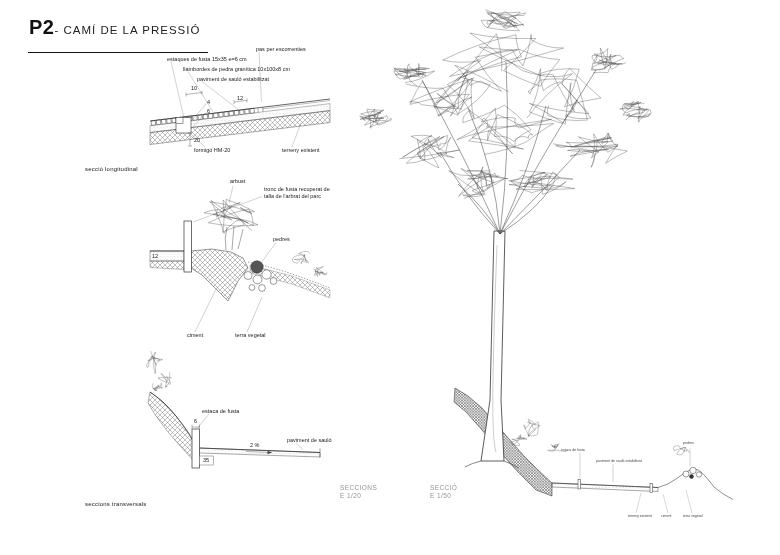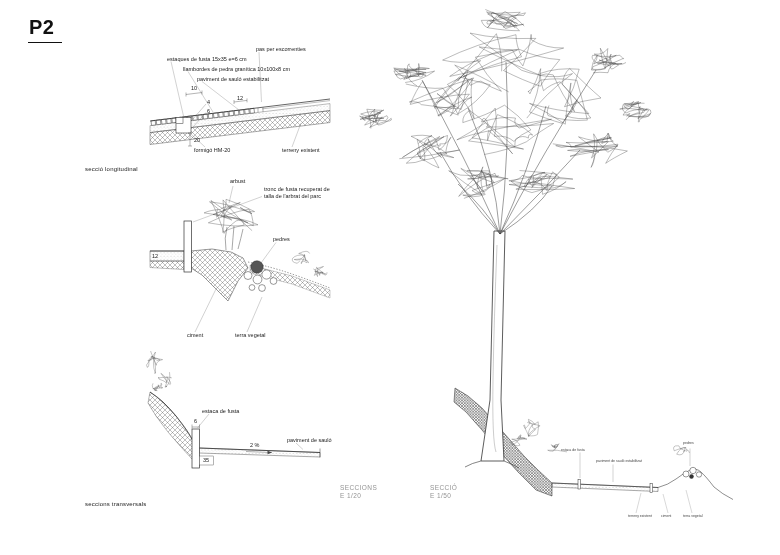--- a/index.html
+++ b/index.html
@@ -5,21 +5,21 @@
   *{margin:0;padding:0;box-sizing:border-box}
   html,body{width:780px;height:555px;background:#ffffff;overflow:hidden}
   body{position:relative;font-family:"Liberation Sans",sans-serif;color:#1a1a1a}
   #art{position:absolute;left:0;top:0}
   .labels div{position:absolute;white-space:nowrap}
   .lbl{font-size:5.5px;line-height:1.1;color:#1a1a1a}
   .dim{font-size:5.5px;color:#1a1a1a}
   .cap{font-size:6px;color:#222;letter-spacing:.2px}
   .scale{font-size:6.5px;color:#949494;letter-spacing:.4px}
   .tiny{font-size:3.5px;color:#444}
-  .title{display:flex;align-items:baseline;gap:0;border-bottom:1.4px solid #111;padding:0 8px 3px 1px;position:absolute}
+  .title{display:flex;align-items:baseline;gap:0;border-bottom:1.4px solid #111;padding:0 8px 13px 1px;position:absolute}
   .t-code{font-size:20px;font-weight:bold;color:#111;letter-spacing:.5px}
   .t-name{font-size:11.5px;color:#222;letter-spacing:1px}
 </style>
 </head>
 <body>
 
 <svg id="art" width="780" height="555" viewBox="0 0 780 555">
   <defs>
     <pattern id="xh" width="5" height="5" patternUnits="userSpaceOnUse">
       <path d="M0,5L5,0M0,0L5,5" stroke="#4a4a4a" stroke-width="0.35"></path>
@@ -157,20 +157,21 @@
       <path d="M528.3,436.9Q531.8,432.4 535.5,429.6Q530.9,427.1 532.0,425.3Q533.8,426.0 529.1,421.5Q531.2,423.4 525.3,428.5Q524.6,423.3 523.6,425.6Q527.3,432.0 528.8,436.4Q527.2,430.7 532.7,424.5Q534.6,424.4 538.2,421.8Q539.0,427.4 537.5,434.4Q535.1,436.4 528.3,435.7Q530.4,430.8 540.1,425.8Q538.2,425.2 527.6,422.5Q529.6,422.0 528.4,419.3Q532.8,420.6 535.4,425.2" fill="none" stroke="#3c3c3c" stroke-width="0.3"></path>
       <path d="M511.5,444.4Q517.5,444.3 521.1,435.1Q521.0,433.5 517.5,438.9Q524.3,438.2 525.2,438.3Q523.0,437.1 519.9,437.9Q515.1,439.8 511.7,439.2Q516.9,439.7 520.0,445.2Q515.6,447.2 510.5,442.4Q521.3,438.5 527.0,439.1Q522.5,437.9 520.1,437.9Q521.8,433.7 517.5,438.0" fill="none" stroke="#3c3c3c" stroke-width="0.3"></path>
       <path d="M567.0,451.9Q557.1,449.6 547.7,450.2Q549.3,451.3 553.2,451.2Q553.1,450.1 557.8,446.0Q556.1,449.0 551.2,444.7Q551.8,447.7 559.2,443.8Q554.8,449.4 552.3,446.4Q557.5,448.0 554.3,445.8Q554.7,445.8 554.6,447.7Q554.4,442.7 558.0,445.3Q553.7,450.7 555.1,450.5" fill="none" stroke="#3c3c3c" stroke-width="0.3"></path>
       <path d="M689.5,452.9Q689.0,451.3 687.7,450.0Q683.1,446.1 684.7,451.3Q684.1,449.7 680.5,448.8Q678.8,444.5 677.6,445.8Q672.0,445.4 674.2,450.8Q682.7,447.5 686.1,447.5Q680.6,446.8 676.7,454.2Q682.1,456.3 684.2,451.6Q681.8,452.1 686.1,449.8Q687.9,449.6 686.5,451.7" fill="none" stroke="#3c3c3c" stroke-width="0.3"></path>
     </g>
 </svg>
 
 <div class="labels">
   <div class="title" style="left:28px;top:16px">
     <span class="t-code">P2</span>
+    <span class="t-name">- CAMÍ DE LA PRESSIÓ</span>
   </div>
 
   <div class="lbl" style="left:256px;top:46px">pas per escorrenties</div>
   <div class="lbl" style="left:167px;top:56px">estaques de fusta 15x35 e=6 cm</div>
   <div class="lbl" style="left:183px;top:66px">llambordes de pedra granítica 10x100x8 cm</div>
   <div class="lbl" style="left:197px;top:76px">paviment de sauló estabilitzat</div>
   <div class="dim" style="left:191px;top:85px">10</div>
   <div class="dim" style="left:207px;top:99px">4</div>
   <div class="dim" style="left:207px;top:108px">6</div>
   <div class="dim" style="left:237px;top:95px">12</div>

